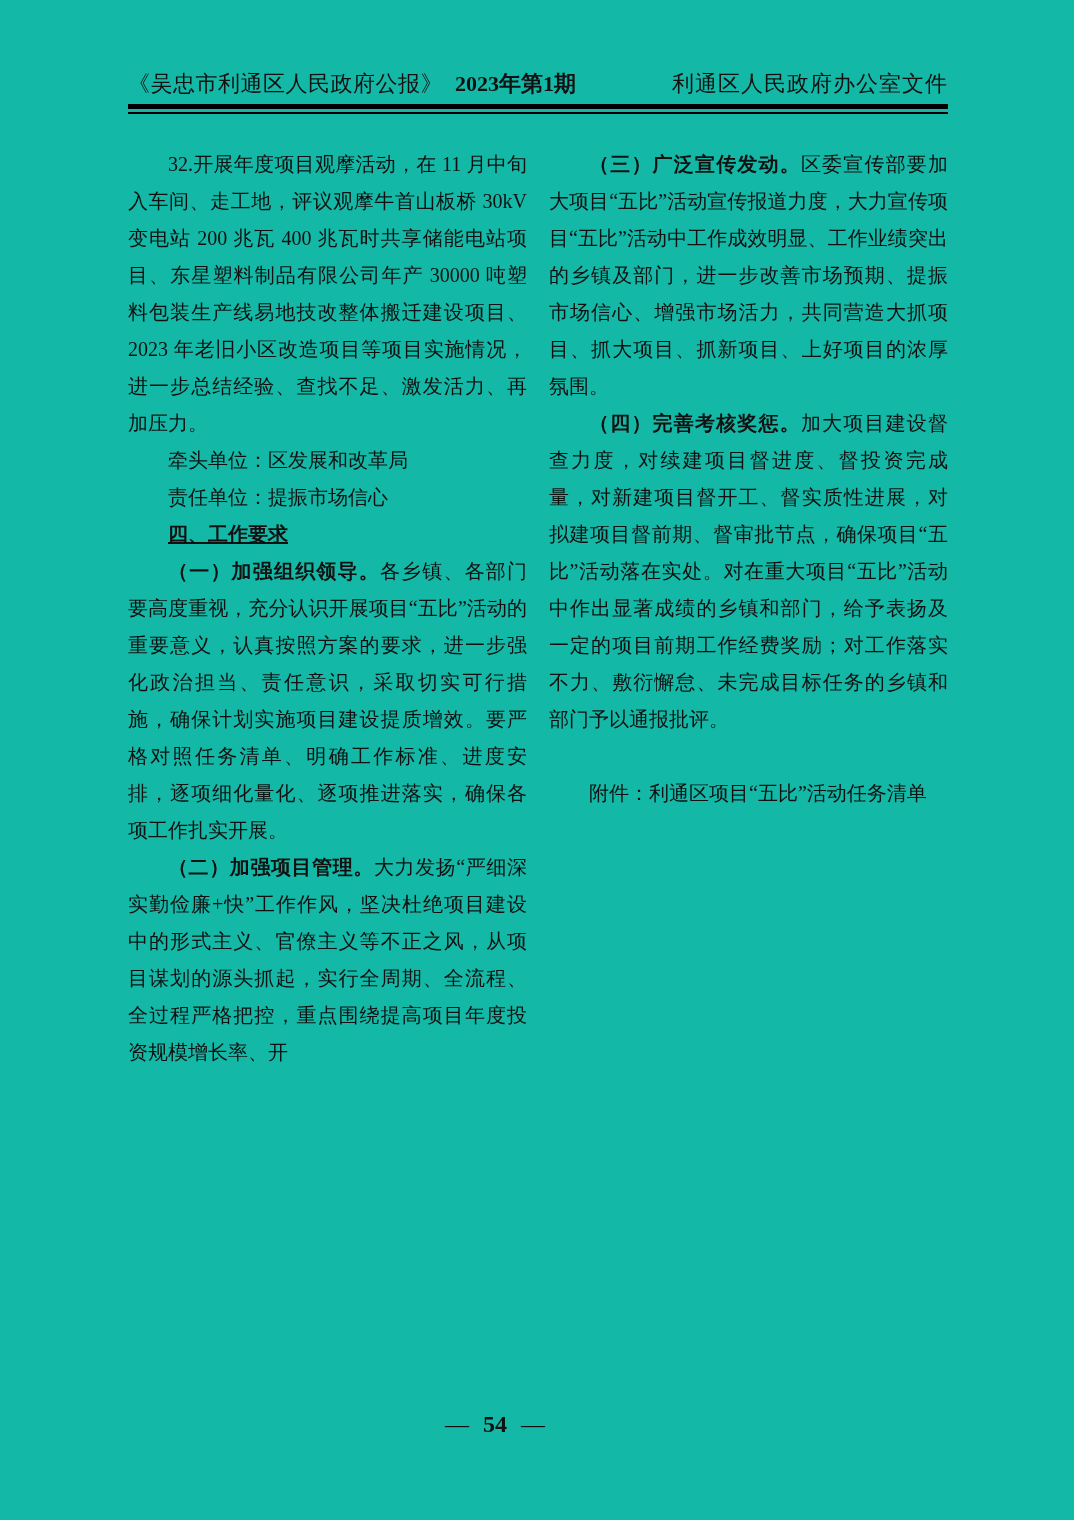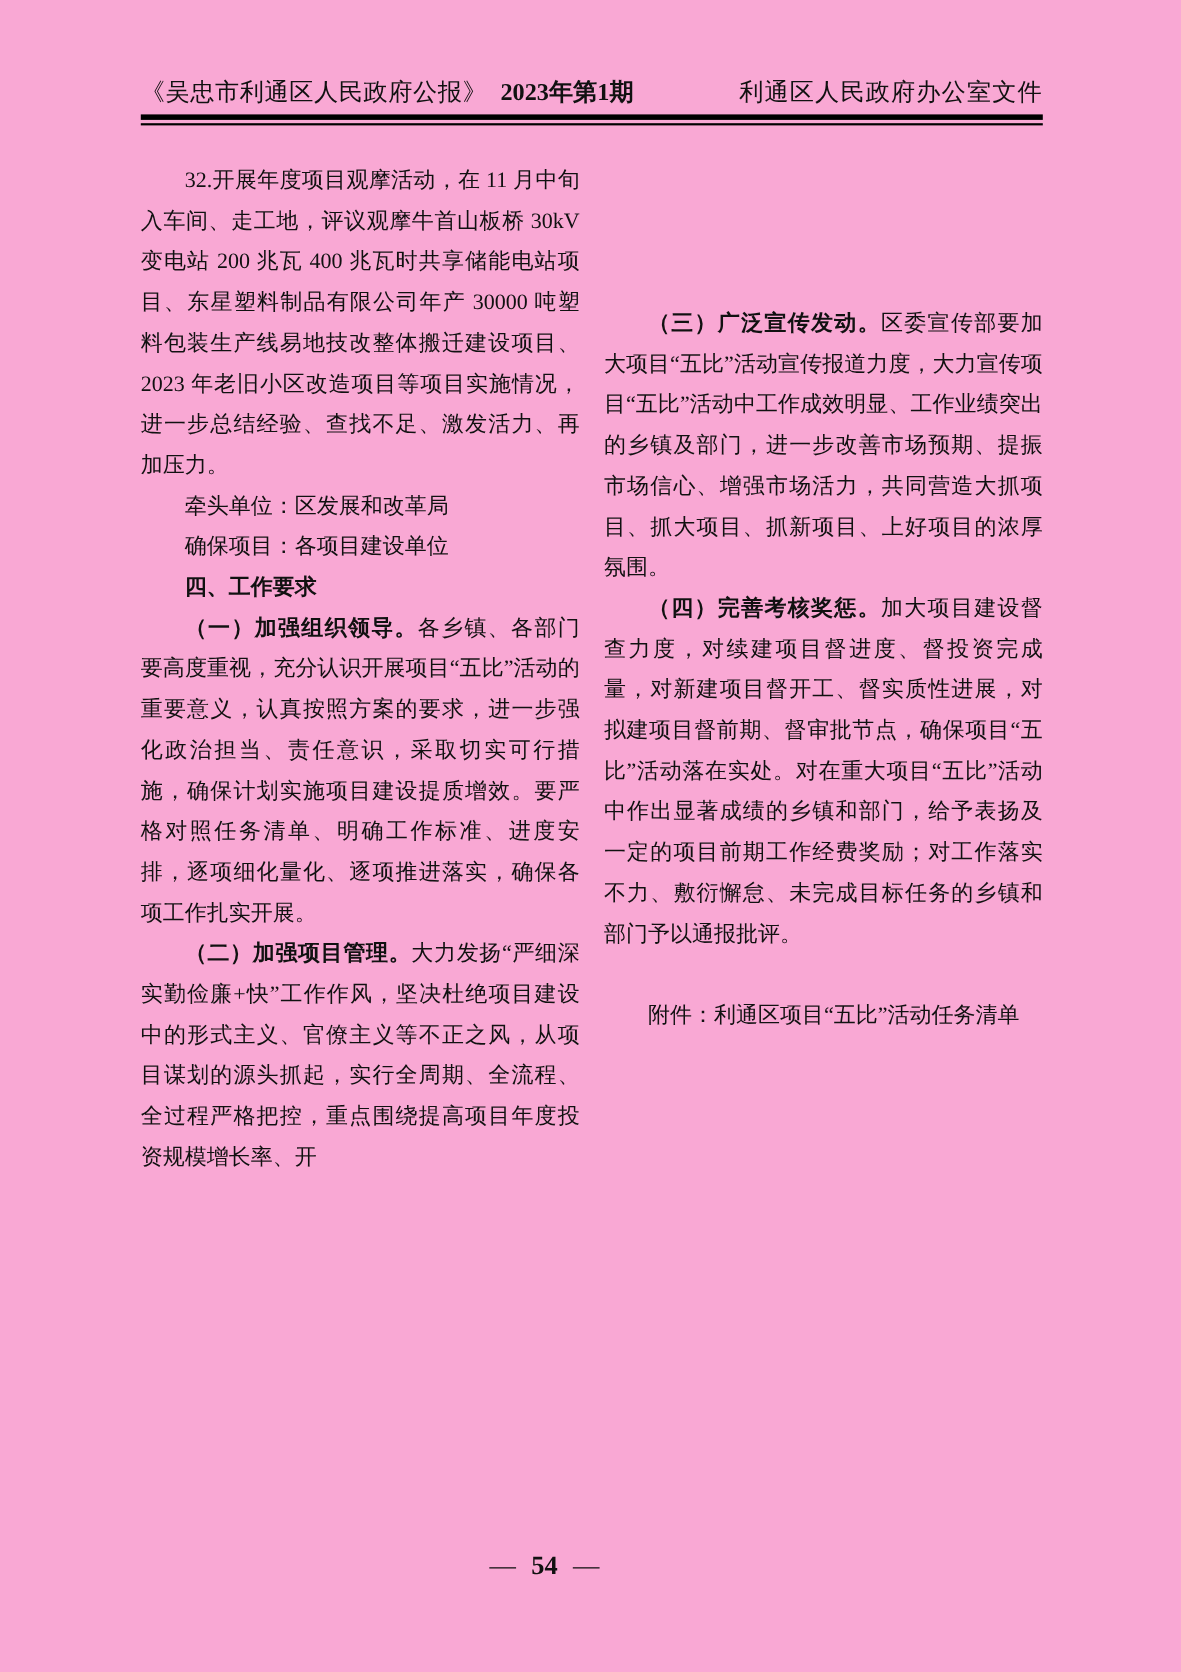--- a/index.html
+++ b/index.html
@@ -4,21 +4,21 @@
 <style>
   html, body {
     margin: 0;
     padding: 0;
     background: #ffffff;
   }
   .page {
     position: relative;
     width: 1074px;
     height: 1520px;
-    background: #f9a8d4;
+    background: #14b8a6;
     overflow: hidden;
     font-family: "Liberation Serif", "DejaVu Serif", serif;
     color: #111111;
   }
   
   .header {
     position: absolute;
     top: 70px;
     left: 128px;
     width: 820px;
@@ -51,39 +51,39 @@
     border-bottom: 2px solid #000000;
   }
   
   .columns {
     position: absolute;
     top: 146px;
     left: 128px;
     width: 820px;
     display: flex;
     gap: 22px;
-    align-items: center;
   }
   .col {
     flex: 1;
     font-size: 20px;
     line-height: 37px;
     text-align: justify;
     text-align-last: left;
   }
   p.para {
     margin: 0;
     text-indent: 2em;
   }
   p.continuation {
     text-indent: 0;
   }
   p.heading {
     font-weight: bold;
     font-family: "Liberation Sans", "DejaVu Sans", sans-serif;
+    text-decoration: underline;
   }
   p.attachment {
     margin-top: 37px;
   }
   .lead {
     font-weight: bold;
     margin-top: 45px;
   }
   
   .footer {
@@ -116,21 +116,21 @@
     </div>
     <div class="doc-label">利通区人民政府办公室文件</div>
   </header>
 
   <div class="double-rule"></div>
 
   <main class="columns">
     <div class="col" id="col-left">
         <p class="para body">32.开展年度项目观摩活动，在 11 月中旬入车间、走工地，评议观摩牛首山板桥 30kV 变电站 200 兆瓦 400 兆瓦时共享储能电站项目、东星塑料制品有限公司年产 30000 吨塑料包装生产线易地技改整体搬迁建设项目、2023 年老旧小区改造项目等项目实施情况，进一步总结经验、查找不足、激发活力、再加压力。</p>
         <p class="para body">牵头单位：区发展和改革局</p>
-        <p class="para body">确保项目：各项目建设单位</p>
+        <p class="para body">责任单位：提振市场信心</p>
         <p class="para heading">四、工作要求</p>
         <p class="para body"><span class="lead">（一）加强组织领导。</span>各乡镇、各部门要高度重视，充分认识开展项目“五比”活动的重要意义，认真按照方案的要求，进一步强化政治担当、责任意识，采取切实可行措施，确保计划实施项目建设提质增效。要严格对照任务清单、明确工作标准、进度安排，逐项细化量化、逐项推进落实，确保各项工作扎实开展。</p>
         <p class="para body"><span class="lead">（二）加强项目管理。</span>大力发扬“严细深实勤俭廉+快”工作作风，坚决杜绝项目建设中的形式主义、官僚主义等不正之风，从项目谋划的源头抓起，实行全周期、全流程、全过程严格把控，重点围绕提高项目年度投资规模增长率、开</p>
       </div>
     <div class="col" id="col-right">
         <p class="para body"><span class="lead">（三）广泛宣传发动。</span>区委宣传部要加大项目“五比”活动宣传报道力度，大力宣传项目“五比”活动中工作成效明显、工作业绩突出的乡镇及部门，进一步改善市场预期、提振市场信心、增强市场活力，共同营造大抓项目、抓大项目、抓新项目、上好项目的浓厚氛围。</p>
         <p class="para body"><span class="lead">（四）完善考核奖惩。</span>加大项目建设督查力度，对续建项目督进度、督投资完成量，对新建项目督开工、督实质性进展，对拟建项目督前期、督审批节点，确保项目“五比”活动落在实处。对在重大项目“五比”活动中作出显著成绩的乡镇和部门，给予表扬及一定的项目前期工作经费奖励；对工作落实不力、敷衍懈怠、未完成目标任务的乡镇和部门予以通报批评。</p>
         <p class="para attachment">附件：利通区项目“五比”活动任务清单</p>
       </div>
   </main>

